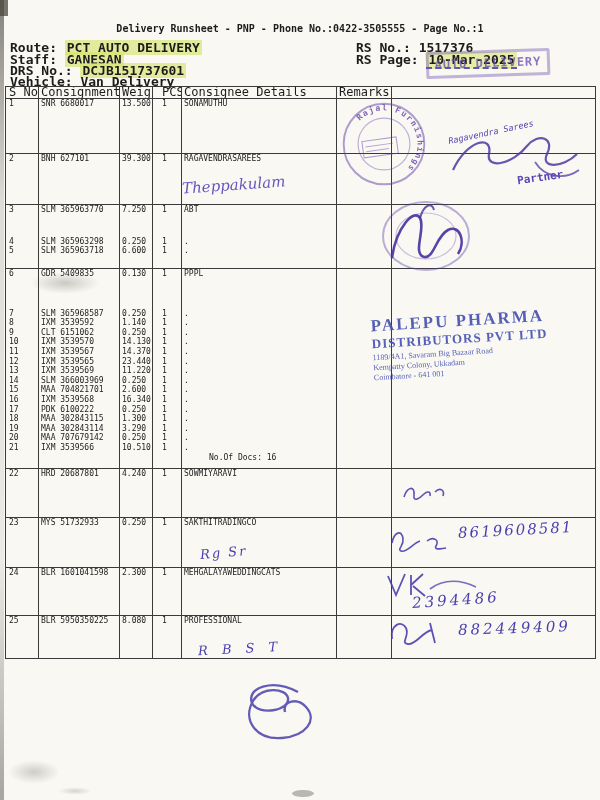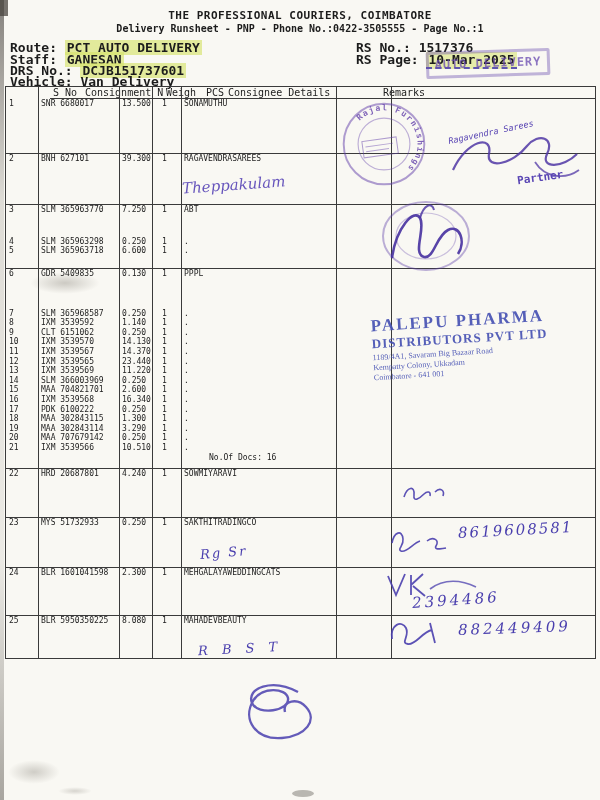--- a/index.html
+++ b/index.html
@@ -19,21 +19,21 @@
   .hdr-sub{position:absolute;top:23px;left:0;width:100%;text-align:center;font-size:10px;font-weight:bold;}
   .meta{position:absolute;font-size:13px;font-weight:600;white-space:nowrap;}
   .m-route{left:10px;top:40px;} .m-staff{left:10px;top:52px;}
   .m-drs{left:10px;top:63px;} .m-vehicle{left:10px;top:74px;}
   .m-rsno{left:356px;top:40px;} .m-rsdate{left:356px;top:52px;}
   .hl{background:rgba(213,226,108,.65);padding:0 2px;}
   .hl-date{background:rgba(213,226,108,.55);padding:0 2px;border-bottom:2px dashed #5f57b0;}
   
   .tbl{position:absolute;left:5px;top:86px;width:589px;height:571px;border:1px solid #3a3a3a;}
   .vline{position:absolute;top:0;bottom:0;width:1px;background:#3a3a3a;z-index:1;}
-  .thead{display:flex;height:11px;border-bottom:1px solid #3a3a3a;font-size:10px;line-height:11px;margin-left:44px;}
+  .thead{display:flex;height:11px;border-bottom:1px solid #3a3a3a;font-size:12px;line-height:11px;}
   .sec{border-bottom:1px solid #3a3a3a;overflow:hidden;box-sizing:border-box;}
   .sec:last-child{border-bottom:none;}
   .line{display:flex;height:9.6px;font-size:8px;line-height:9.8px;}
   .thead span,.line span{box-sizing:border-box;padding-left:3px;overflow:hidden;white-space:nowrap;}
   .w0{width:32px}.w1{width:81px}.w2{width:33px}.w3{width:29px;padding-left:10px !important}.w4{width:155px}.w5{width:55px}.w6{width:204px}
   .note{font-size:8px;height:9.6px;line-height:9.8px;padding-left:203px;}
   
   .ink{position:absolute;z-index:5;}
   .stamp-auto{left:426px;top:50px;width:118px;height:21px;border:3px solid rgba(104,74,176,.4);
     color:rgba(104,74,176,.75);font-weight:bold;font-size:12px;letter-spacing:1px;text-align:center;
@@ -57,21 +57,20 @@
 
 <div class="page">
 
   <div class="edge-left"></div>
   <div class="corner-mark"></div>
   <div class="smudge sm1"></div>
   <div class="smudge sm2"></div>
   <div class="smudge sm3"></div>
   <div class="smudge sm4"></div>
 
-  <div class="hdr-title">THE PROFESSIONAL COURIERS, COIMBATORE</div>
   <div class="hdr-sub">Delivery Runsheet - PNP - Phone No.:0422-3505555 - Page No.:1</div>
 
   <div class="meta m-route">
     <span>Route:</span>
     <span class="hl">PCT AUTO DELIVERY</span>
   </div>
   <div class="meta m-staff">
     <span>Staff:</span>
     <span class="hl">GANESAN</span>
   </div>
@@ -289,21 +288,21 @@
           <span class="w3">1</span>
           <span class="w4">MEHGALAYAWEDDINGCATS</span>
         </div>
       </div>
       <div class="sec" style="height: 43px;">
         <div class="line">
           <span class="w0">25</span>
           <span class="w1">BLR 5950350225</span>
           <span class="w2">8.080</span>
           <span class="w3">1</span>
-          <span class="w4">MAHADEVBEAUTY</span>
+          <span class="w4">PROFESSIONAL</span>
         </div>
       </div>
     </div>
 
   <div class="ink stamp-auto">AUTO DELIVERY</div>
 
   <svg class="ink sig" style="left:336px;top:96px;" width="96" height="96" viewBox="0 0 100 100">
     <circle cx="50" cy="50" r="42" fill="none" stroke="rgba(98,62,170,.5)" stroke-width="2"></circle>
     <circle cx="50" cy="50" r="27" fill="none" stroke="rgba(98,62,170,.4)" stroke-width="1.2"></circle>
     <defs>

